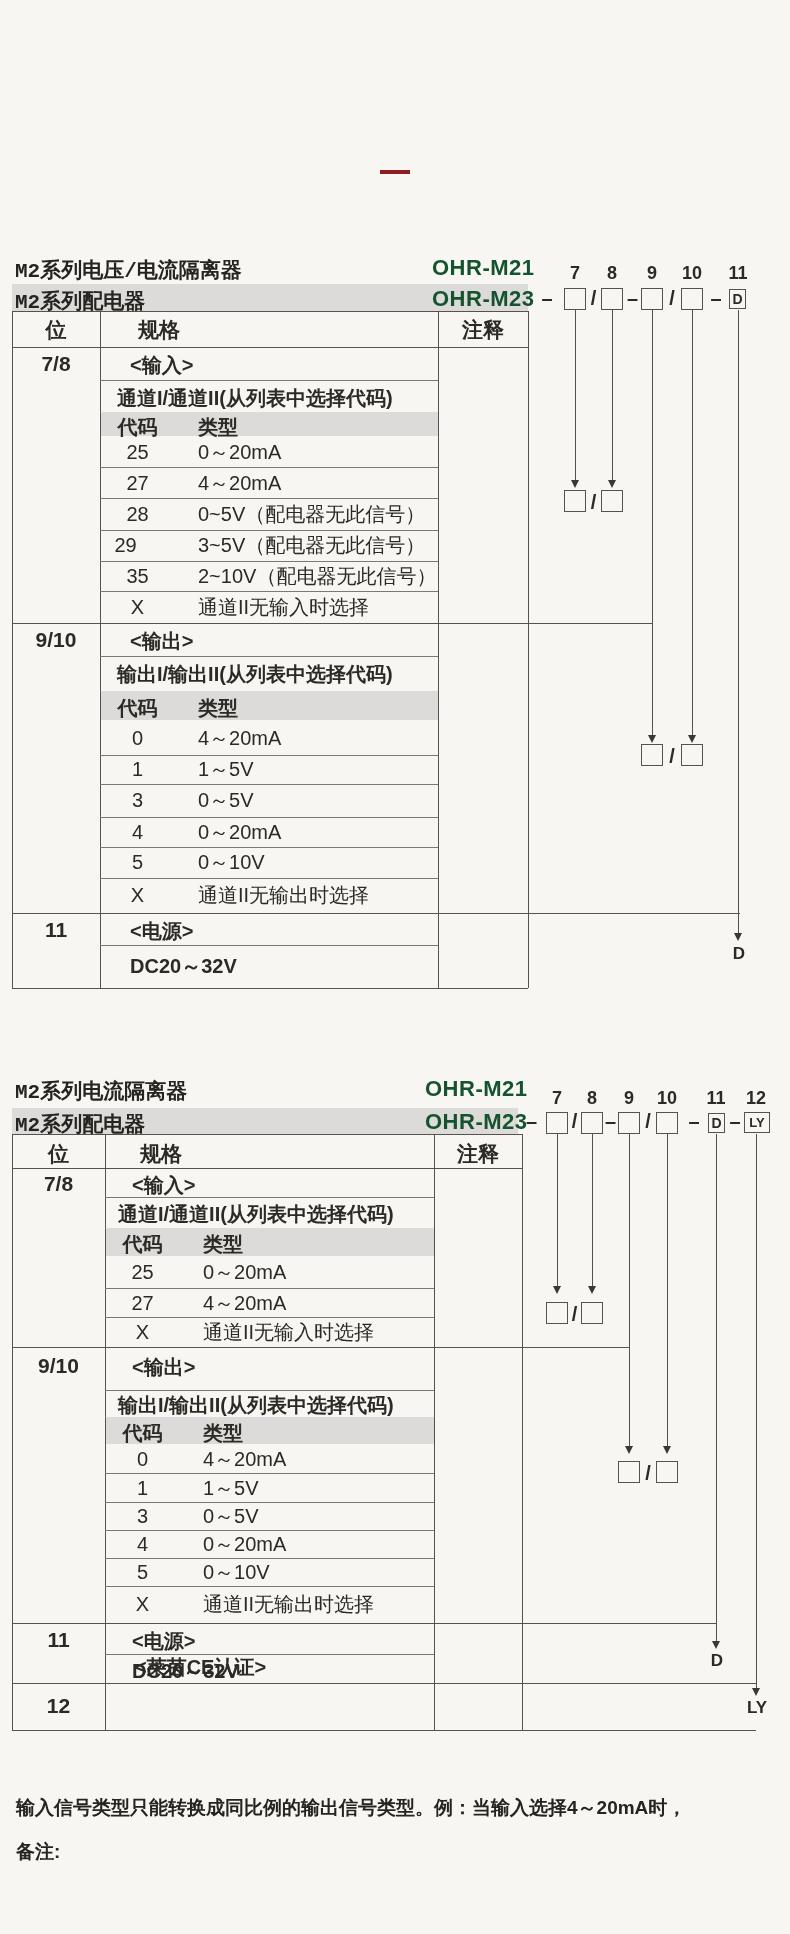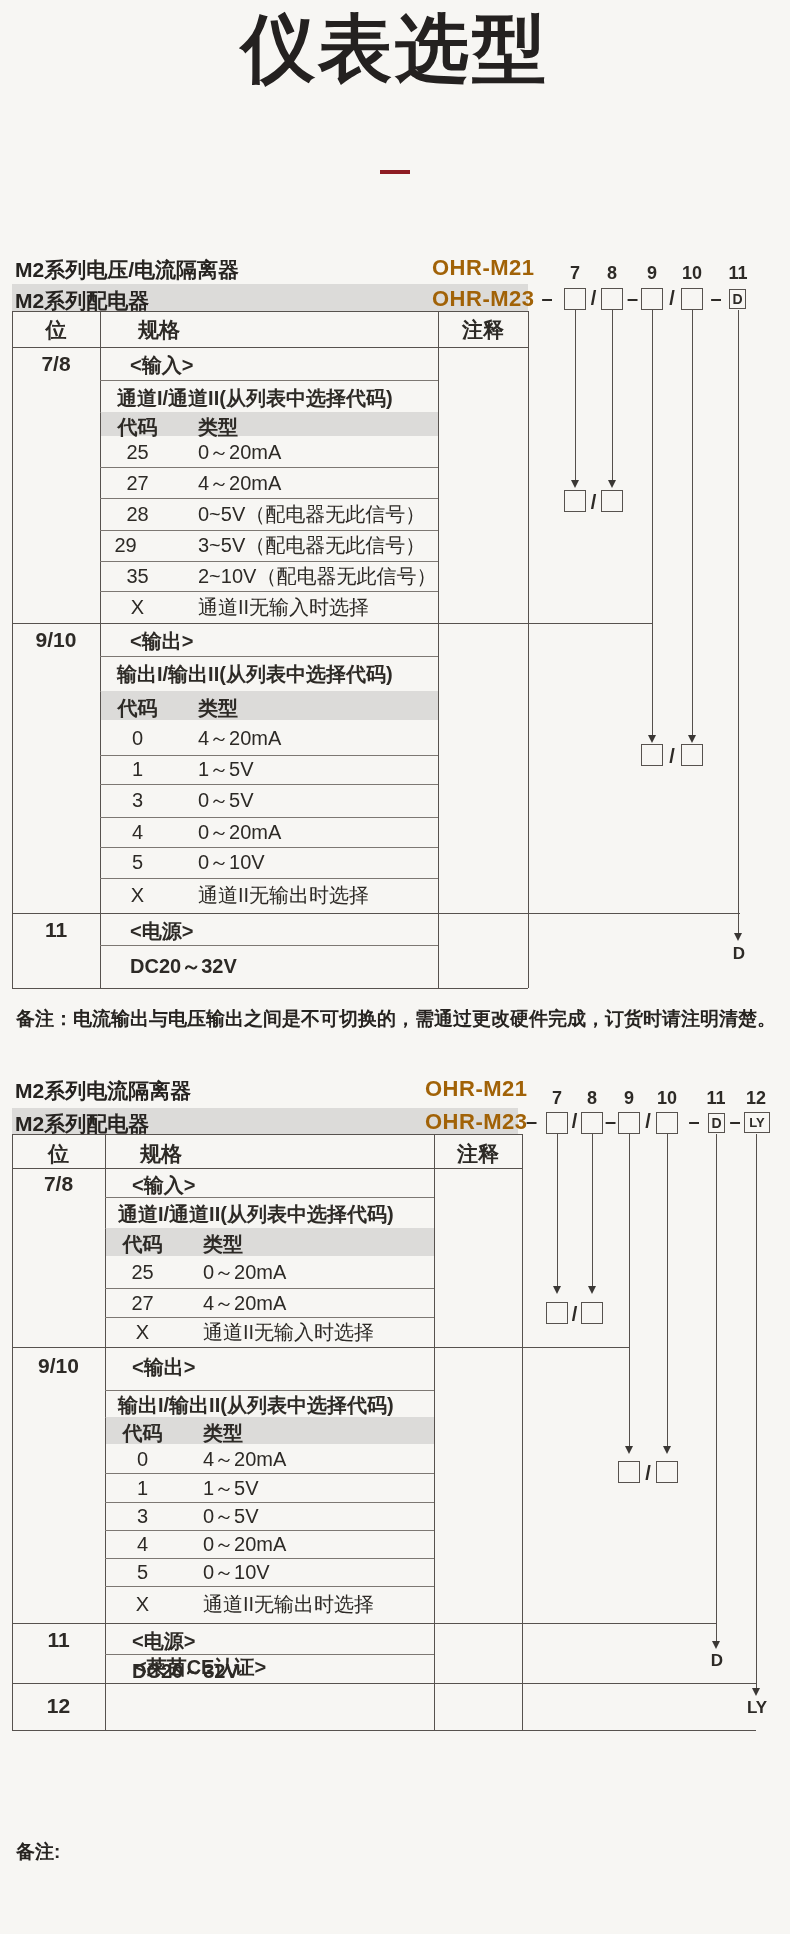--- a/index.html
+++ b/index.html
@@ -16,39 +16,38 @@
   
   .arr{position:absolute;width:0;height:0;border-left:4px solid transparent;
        border-right:4px solid transparent;border-top:8px solid #3a3734;}
   
   .box{position:absolute;width:20px;height:20px;border:1.5px solid #57524e;background:#f7f6f3;}
   .sbox{position:absolute;border:1.5px solid #57524e;background:#f7f6f3;text-align:center;
         font-weight:700;font-size:14px;line-height:18px;color:#2d2a26;}
   
   .txt{position:absolute;white-space:nowrap;color:#2d2a26;}
   .title{font-size:74px;font-weight:900;letter-spacing:3px;color:#242120;text-align:center;}
-  .series{font-size:21px;font-weight:700;color:#262320;}
-  .model{font-size:22px;font-weight:600;letter-spacing:0.5px;color:#a16207;}
+  .series{font-size:21px;font-weight:700;color:#262320;font-family:Liberation Mono, monospace;}
+  .model{font-size:22px;font-weight:600;letter-spacing:0.5px;color:#14532d;}
   .digit{font-size:18px;font-weight:600;text-align:center;}
   .th{font-size:21px;font-weight:700;}
   .pos{font-size:21px;font-weight:600;text-align:center;}
   .spec{font-size:20px;font-weight:600;}
   .cell{font-size:20px;font-weight:500;line-height:22px;}
   .codec{text-align:center;}
   .sym{font-size:20px;font-weight:600;text-align:center;line-height:24px;}
   .callout{font-size:17px;font-weight:600;text-align:center;}
   .note{font-size:19px;font-weight:700;line-height:22px;color:#262320;}
   .ctr{text-align:center;}
 </style>
 </head>
 <body>
 
 <div id="canvas">
 
-  <div class="txt title" style="left:0;top:28;width:790px;">仪表选型</div>
   <div class="abs" style="left:380px;top:170px;width:30px;height:4px;background:#8e1c22;"></div>
 
   <div class="txt series" style="left:15px;top:256px;">M2系列电压/电流隔离器</div>
   <div class="txt model" style="left:432px;top:255px;">OHR-M21</div>
 
   <div class="txt digit" style="left:565px;top:263px;width:20px;">7</div>
   <div class="txt digit" style="left:602px;top:263px;width:20px;">8</div>
   <div class="txt digit" style="left:642px;top:263px;width:20px;">9</div>
   <div class="txt digit" style="left:682px;top:263px;width:20px;">10</div>
   <div class="txt digit" style="left:728px;top:263px;width:20px;">11</div>
@@ -156,21 +155,20 @@
   <div class="box" style="left:564px;top:490px;"></div>
   <div class="txt sym" style="left:586px;top:490px;width:15px;">/</div>
   <div class="box" style="left:601px;top:490px;"></div>
 
   <div class="box" style="left:641px;top:744px;"></div>
   <div class="txt sym" style="left:663px;top:744px;width:18px;">/</div>
   <div class="box" style="left:681px;top:744px;"></div>
 
   <div class="txt callout" style="left:729px;top:944px;width:20px;">D</div>
 
-  <div class="txt note" style="left:16px;top:1008px;">备注：电流输出与电压输出之间是不可切换的，需通过更改硬件完成，订货时请注明清楚。</div>
 
   <div class="txt series" style="left:15px;top:1077px;">M2系列电流隔离器</div>
   <div class="txt model" style="left:425px;top:1076px;">OHR-M21</div>
 
   <div class="txt digit" style="left:547px;top:1088px;width:20px;">7</div>
   <div class="txt digit" style="left:582px;top:1088px;width:20px;">8</div>
   <div class="txt digit" style="left:619px;top:1088px;width:20px;">9</div>
   <div class="txt digit" style="left:657px;top:1088px;width:20px;">10</div>
   <div class="txt digit" style="left:706px;top:1088px;width:20px;">11</div>
   <div class="txt digit" style="left:746px;top:1088px;width:20px;">12</div>
@@ -279,14 +277,15 @@
   <div class="box" style="left:581px;top:1302px;"></div>
 
   <div class="box" style="left:618px;top:1461px;"></div>
   <div class="txt sym" style="left:640px;top:1461px;width:16px;">/</div>
   <div class="box" style="left:656px;top:1461px;"></div>
 
   <div class="txt callout" style="left:708px;top:1651px;width:18px;">D</div>
   <div class="txt callout" style="left:742px;top:1698px;width:30px;">LY</div>
 
   <div class="txt note" style="left:16px;top:1841px;">备注:</div>
+  <div class="txt note" style="left:16px;top:1797px;">输入信号类型只能转换成同比例的输出信号类型。例：当输入选择4～20mA时，</div>
 
 </div>
 
 </body></html>

